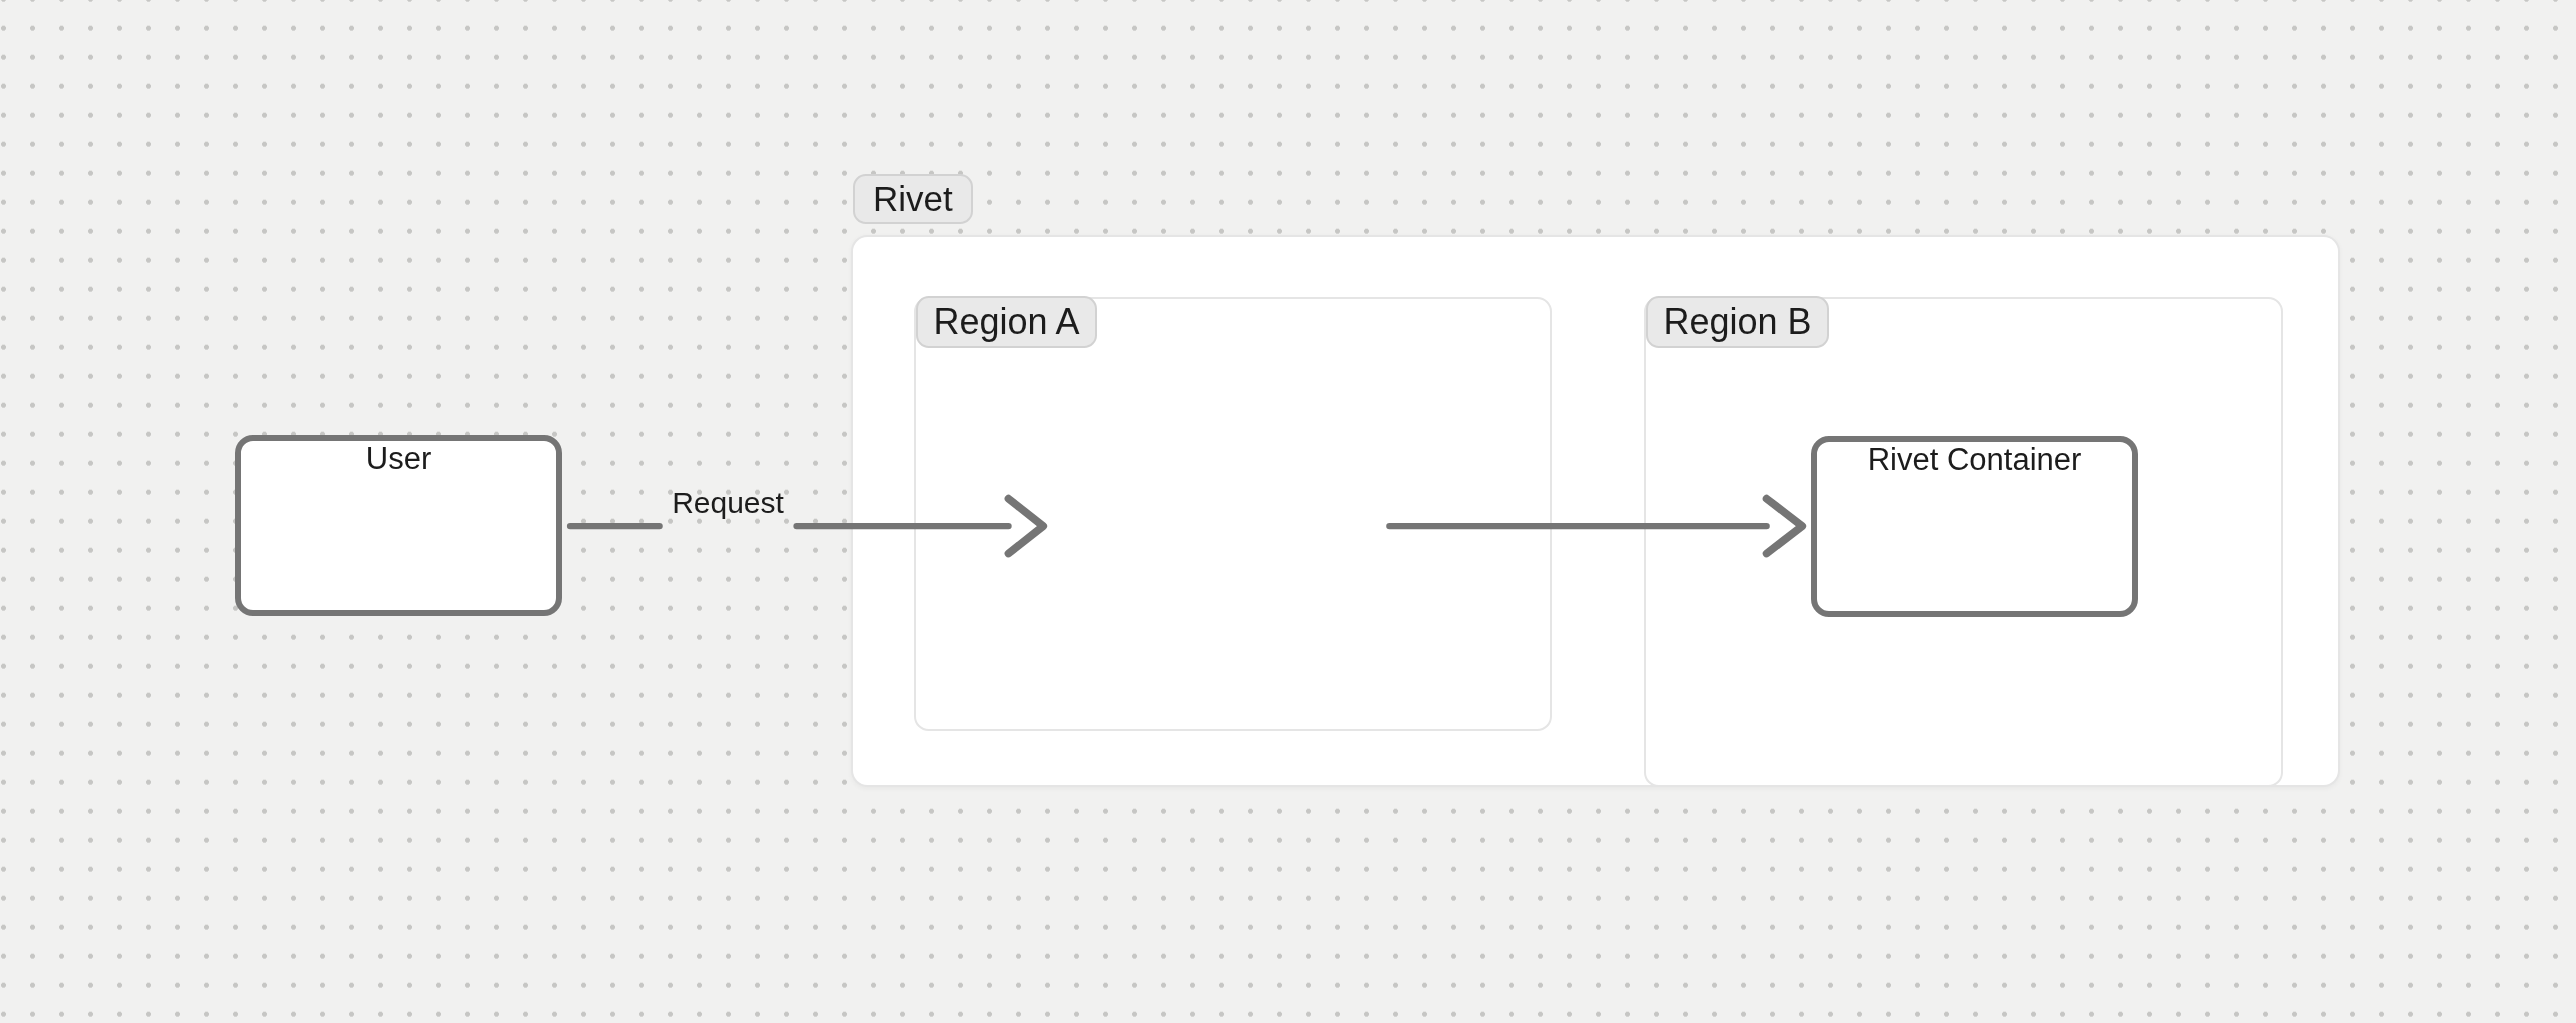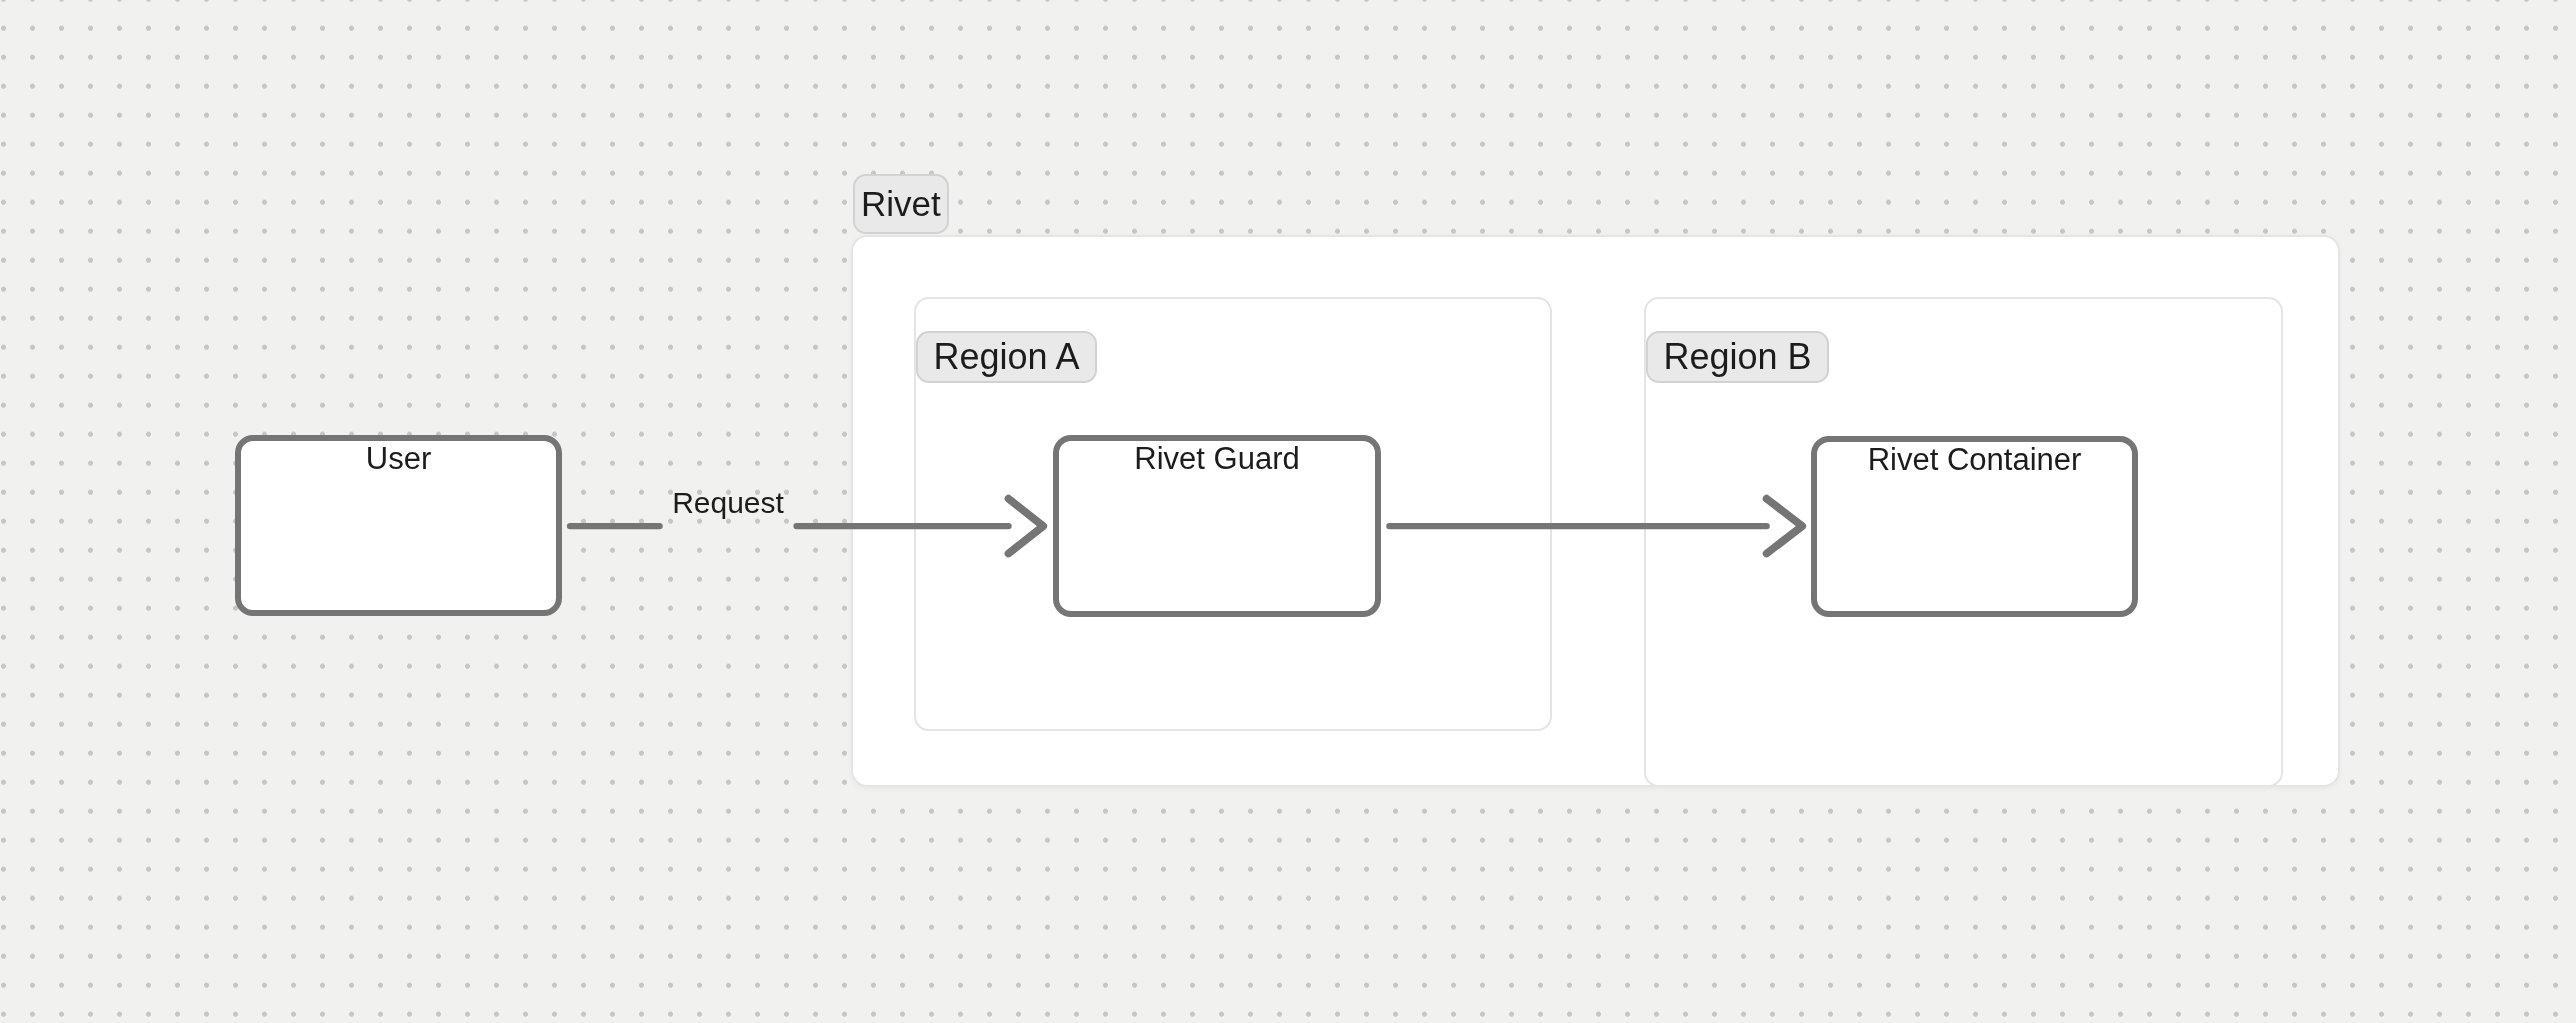--- a/index.html
+++ b/index.html
@@ -52,32 +52,31 @@
     border: 2.3px solid var(--badge-border-color, #d2d2d2);
     border-radius: 12.8px;
     color: var(--text-color, #1c1c1c);
     box-sizing: border-box;
     white-space: nowrap;
   }
   .frame-badge {
     position: absolute;
     left: 0px;
     top: -63px;
-    height: 60px;
-    padding: 0 6px;
+    height: 50px;
+    padding: 0 18px;
     font-size: 35px;
   }
   .region-badge {
     position: absolute;
     left: 0px;
     top: -2.7px;
     height: 52px;
     padding: 0 15.5px;
     font-size: 36px;
-    margin-top: 35px;
   }
 
   .node {
     position: absolute;
     background: var(--surface-color, #ffffff);
     border: 6.4px solid var(--node-border-color, #757575);
     border-radius: 18px;
     box-sizing: border-box;
     display: flex;
     justify-content: center;
@@ -150,22 +149,19 @@
       <polyline class="edge-head" points="1934,546 1973,576 1934,606"></polyline>
     </g>
   </svg>
 
   <div class="edge-label">Request</div>
 
   <div class="node" id="node-user">
     <span>User</span>
   </div>
 
-  <div class="node" id="node-guard">
-    <span>Rivet Guard</span>
-  </div>
 
   <div class="node" id="node-container">
     <span>Rivet Container</span>
   </div>
 
 </div>
 
 
 </body></html>

